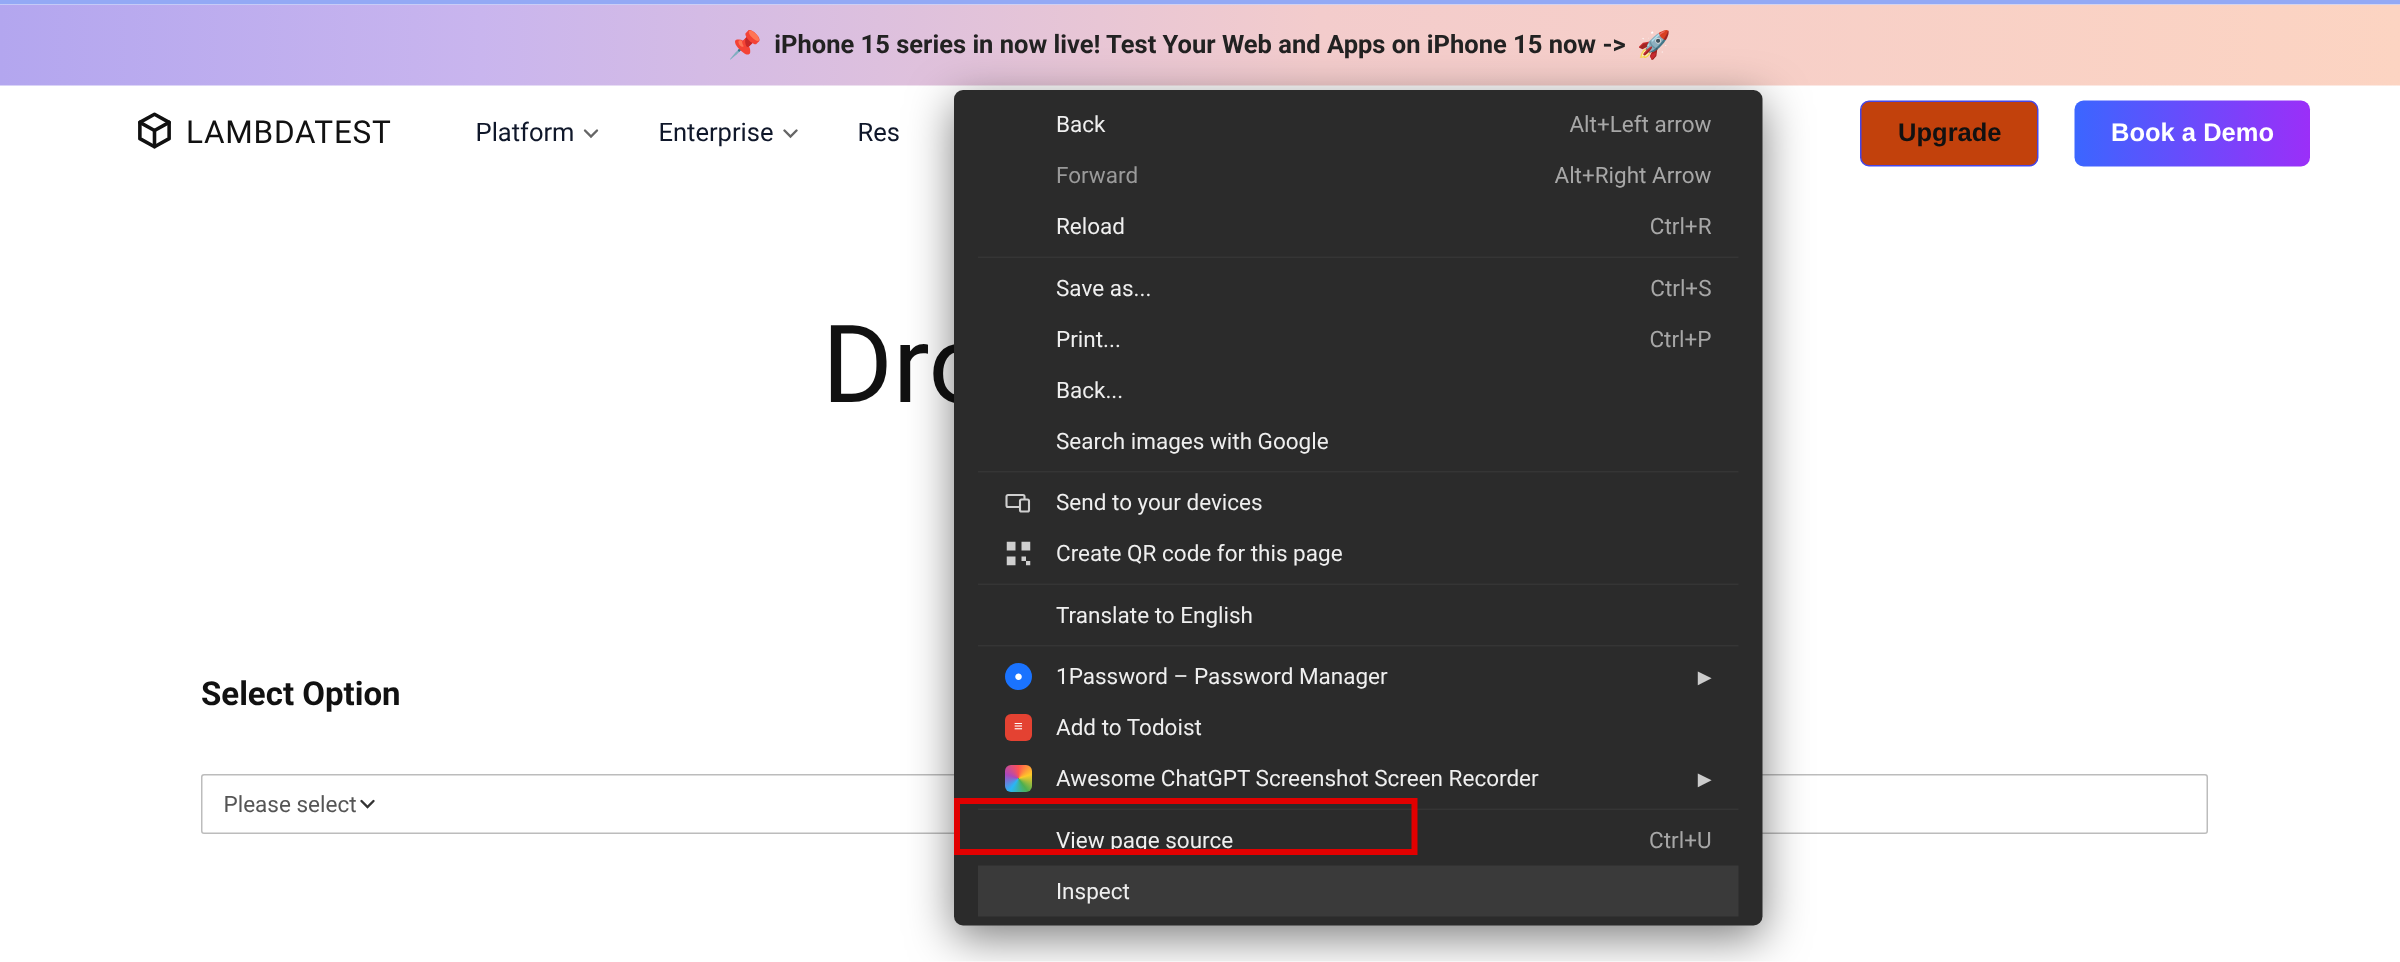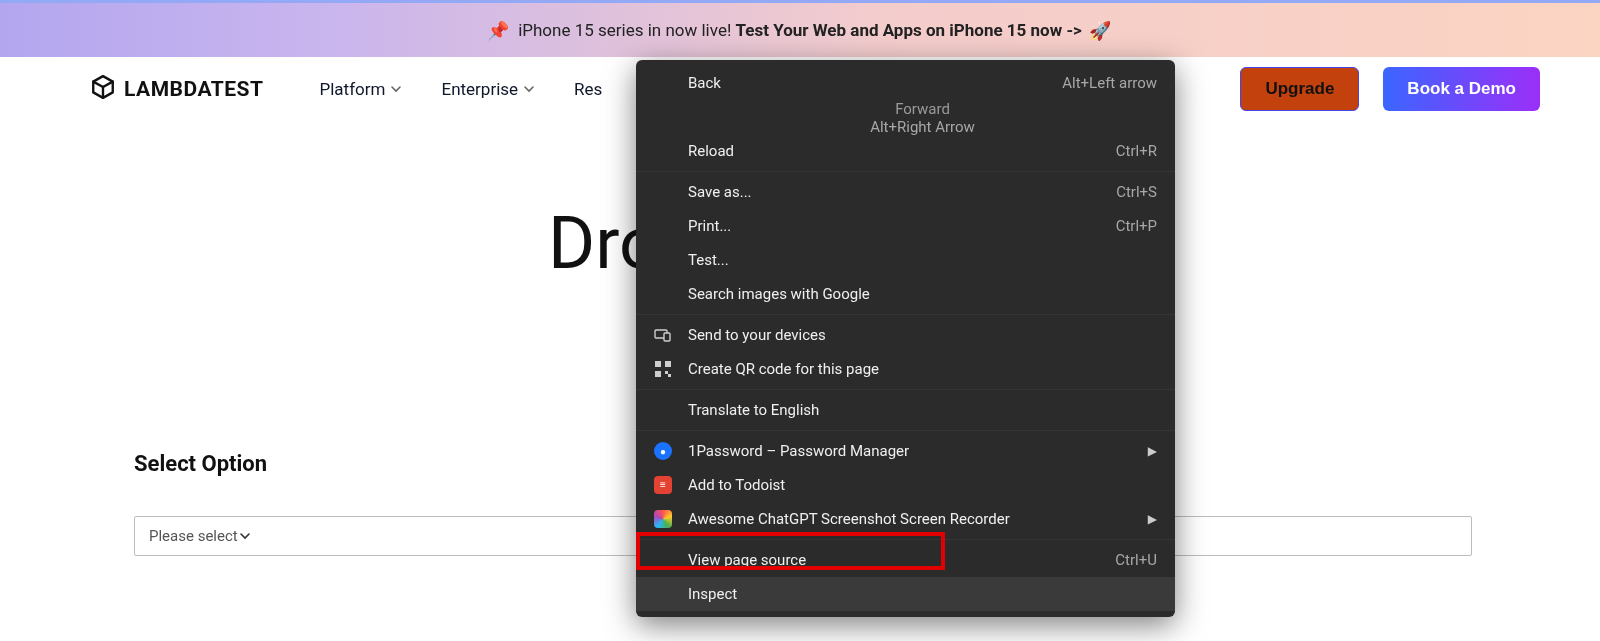--- a/index.html
+++ b/index.html
@@ -20,38 +20,38 @@
     background: linear-gradient(90deg, #b3a6ef 0%, #c9b5ee 20%, #f3cccc 55%, #fcd4c2 100%);
     display: flex;
     align-items: center;
     justify-content: center;
     font-size: 17px;
     color: #222;
     gap: 8px;
   }
   .promo-banner .pin-icon { font-size: 18px; }
   .promo-banner .rocket-icon { font-size: 18px; }
-  .promo-banner .normal { font-weight: 400; }
+  .promo-banner .normal { font-weight: 700; }
   .promo-banner .bold { font-weight: 700; }
 
   
   .header {
     height: 64px;
     display: flex;
     align-items: center;
     padding: 0 60px 0 90px;
   }
   .logo-wrap {
     display: flex;
     align-items: center;
     gap: 8px;
     margin-right: 56px;
   }
   .logo-text {
-    font-weight: 700;
+    font-weight: 400;
     font-size: 21px;
     letter-spacing: 0.5px;
     color: #111;
   }
   .nav-items {
     display: flex;
     align-items: center;
     gap: 40px;
     font-size: 17px;
     color: #0f172a;
@@ -139,35 +139,35 @@
 
   
   .context-menu {
     position: absolute;
     left: 636px;
     top: 57px;
     width: 539px;
     background: #2b2b2b;
     border-radius: 6px;
     box-shadow: 0 8px 30px rgba(0,0,0,0.5);
-    padding: 6px 0;
+    padding: 6px 16px;
     color: #efefef;
     font-size: 15px;
     z-index: 50;
   }
   .menu-item {
     height: 34px;
     display: flex;
     align-items: center;
     padding: 0 18px 0 52px;
     position: relative;
     cursor: default;
   }
   .menu-item.interactive { cursor: pointer; }
-  .menu-item.disabled { color: #9a9a9a; flex-direction: column; }
+  .menu-item.disabled { color: #9a9a9a; }
   .menu-item.hover { background: #3a3a3a; }
   .menu-item .label { flex: 1; }
   .menu-item .shortcut { color: #a7a7a7; font-size: 15px; }
   .menu-item .chev-right {
     position: absolute;
     right: 18px;
     color: #ccc;
     font-size: 12px;
   }
   .menu-item .leading-icon {
@@ -283,21 +283,21 @@
 
   <div class="menu-item interactive">
     <span class="label">Save as...</span>
     <span class="shortcut">Ctrl+S</span>
   </div>
   <div class="menu-item interactive">
     <span class="label">Print...</span>
     <span class="shortcut">Ctrl+P</span>
   </div>
   <div class="menu-item interactive">
-    <span class="label">Test...</span>
+    <span class="label">Back...</span>
   </div>
   <div class="menu-item interactive">
     <span class="label">Search images with Google</span>
   </div>
 
   <hr class="menu-sep">
 
   <div class="menu-item interactive">
     <span class="leading-icon ic-device">
       <svg width="18" height="14" viewBox="0 0 18 14" fill="none" stroke="#cfcfcf" stroke-width="1.4">

